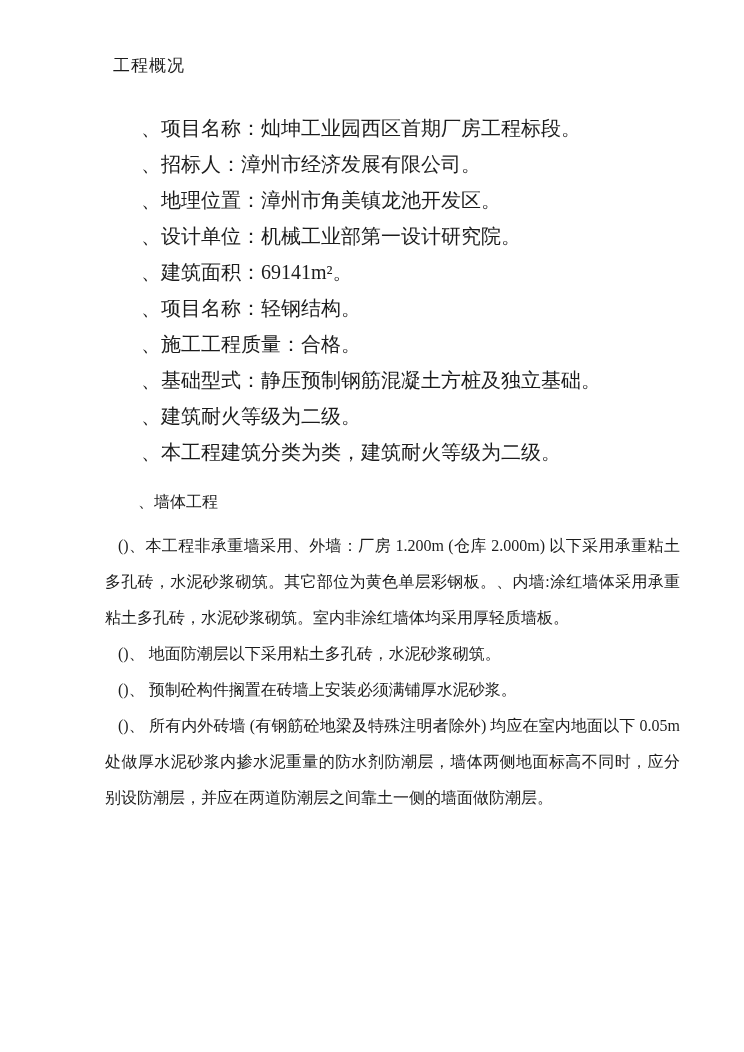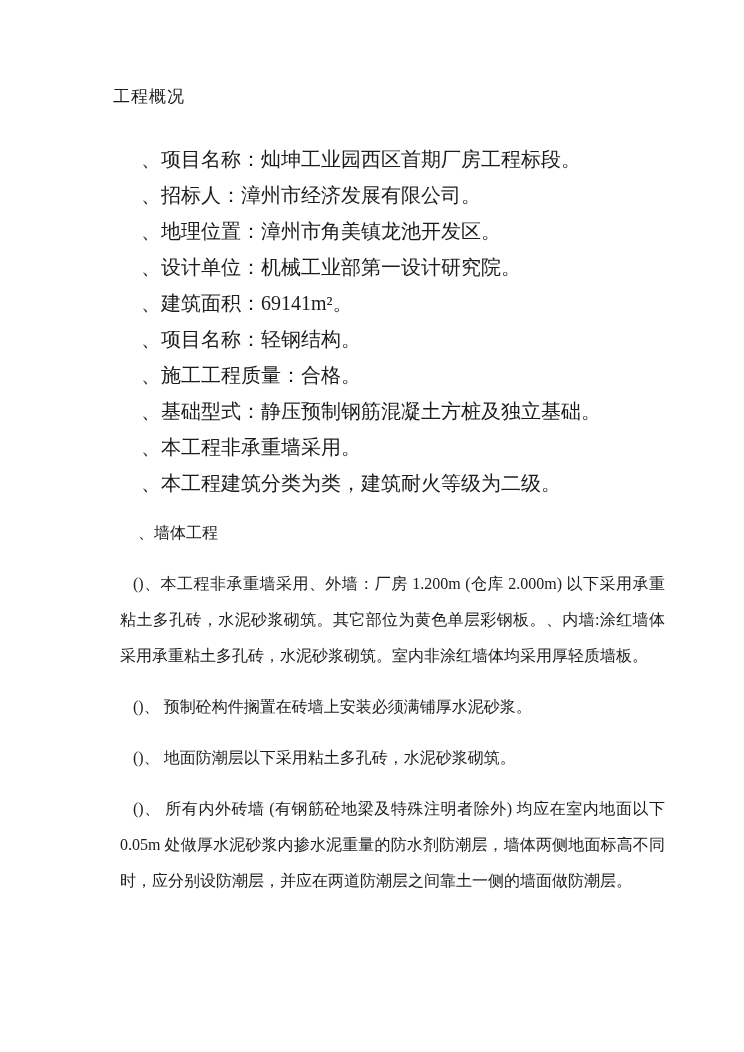--- a/index.html
+++ b/index.html
@@ -23,21 +23,20 @@
   }
   .heading {
     font-size: 17px;
     font-weight: normal;
     line-height: 36px;
     margin: 0;
     letter-spacing: 1px;
   }
   .heading-overview {
     margin-left: 8px;
-    margin-top: 31px;
   }
   .heading-practices {
     margin-top: 22px;
     margin-left: 7px;
   }
   .overview-items {
     margin-top: 26px;
   }
   .overview-items p {
     margin: 0;
@@ -49,21 +48,21 @@
   .wall-label {
     margin: 14px 0 0 0;
     padding-left: 33px;
     font-size: 16px;
     line-height: 36px;
   }
   .paragraphs {
     margin-top: 8px;
   }
   .paragraphs p {
-    margin: 15px;
+    margin: 0;
     font-size: 16px;
     line-height: 36px;
     text-align: justify;
     text-justify: inter-ideograph;
   }
   .indent-small {
     text-indent: 13px;
   }
   .indent-large {
     text-indent: 33px;
@@ -78,27 +77,27 @@
 
   <div class="overview-items">
     <p>、项目名称：灿坤工业园西区首期厂房工程标段。</p>
     <p>、招标人：漳州市经济发展有限公司。</p>
     <p>、地理位置：漳州市角美镇龙池开发区。</p>
     <p>、设计单位：机械工业部第一设计研究院。</p>
     <p>、建筑面积：69141m²。</p>
     <p>、项目名称：轻钢结构。</p>
     <p>、施工工程质量：合格。</p>
     <p>、基础型式：静压预制钢筋混凝土方桩及独立基础。</p>
-    <p>、本工程非承重墙采用。</p>
+    <p>、建筑耐火等级为二级。</p>
     <p>、本工程建筑分类为类，建筑耐火等级为二级。</p>
   </div>
 
 
   <p class="wall-label">、墙体工程</p>
 
   <div class="paragraphs">
     <p class="indent-small">()、本工程非承重墙采用、外墙：厂房 1.200m (仓库 2.000m) 以下采用承重粘土多孔砖，水泥砂浆砌筑。其它部位为黄色单层彩钢板。、内墙:涂红墙体采用承重粘土多孔砖，水泥砂浆砌筑。室内非涂红墙体均采用厚轻质墙板。</p>
+    <p class="indent-small">()、 地面防潮层以下采用粘土多孔砖，水泥砂浆砌筑。</p>
     <p class="indent-small">()、 预制砼构件搁置在砖墙上安装必须满铺厚水泥砂浆。</p>
-    <p class="indent-small">()、 地面防潮层以下采用粘土多孔砖，水泥砂浆砌筑。</p>
     <p class="indent-small">()、 所有内外砖墙 (有钢筋砼地梁及特殊注明者除外) 均应在室内地面以下 0.05m 处做厚水泥砂浆内掺水泥重量的防水剂防潮层，墙体两侧地面标高不同时，应分别设防潮层，并应在两道防潮层之间靠土一侧的墙面做防潮层。</p>
   </div>
 
 </div>
 
 </body></html>

